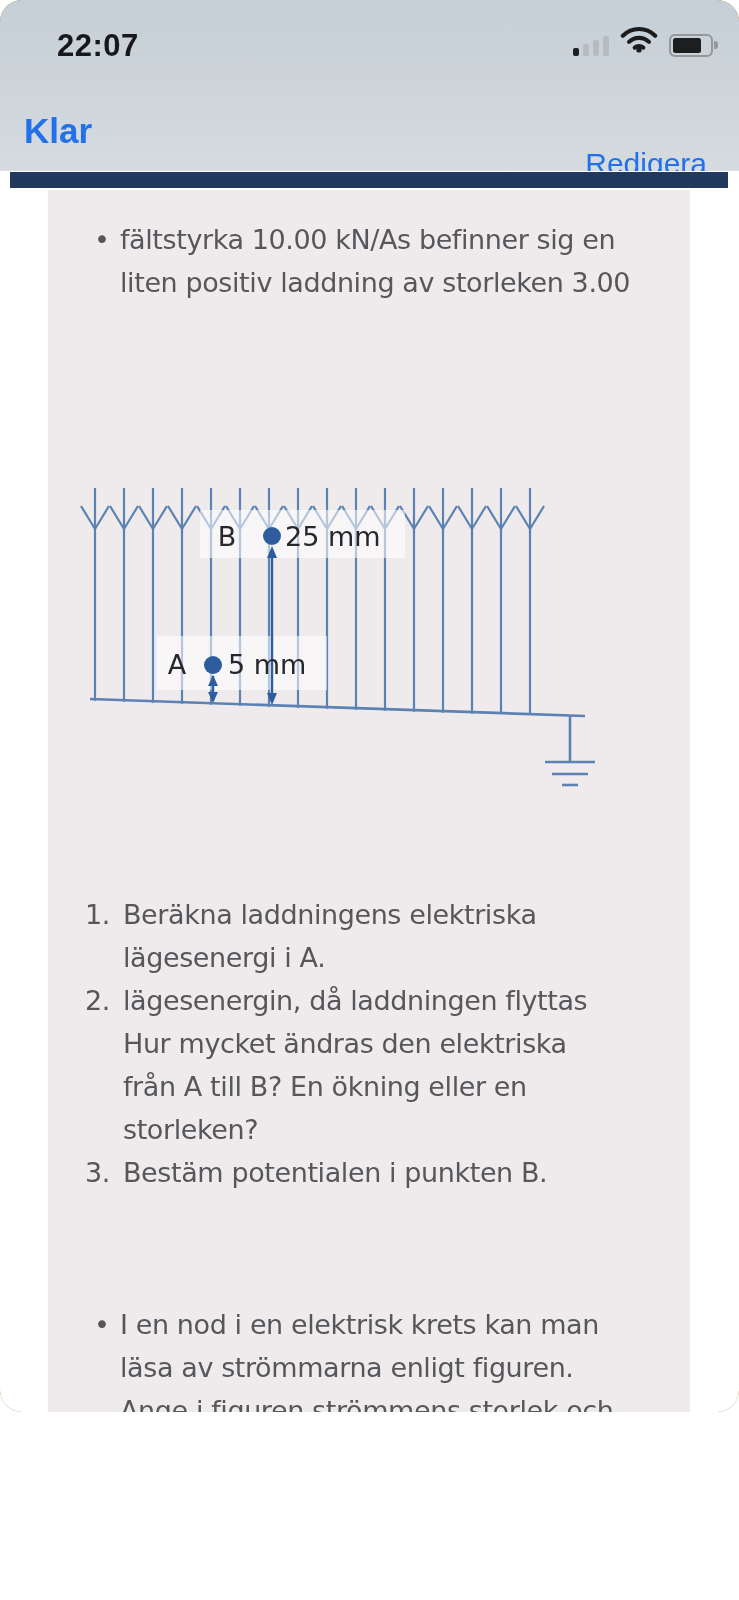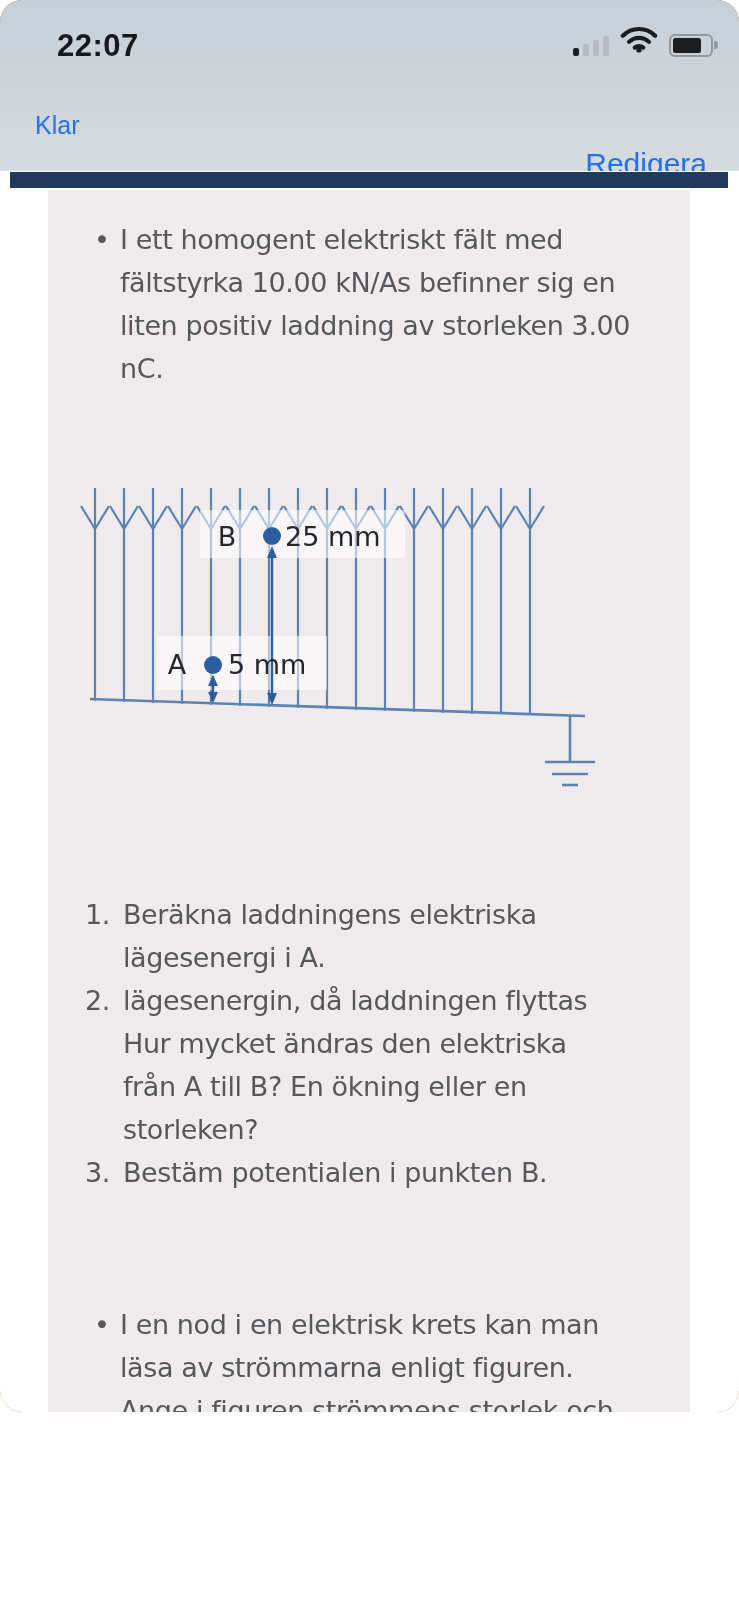--- a/index.html
+++ b/index.html
@@ -20,21 +20,21 @@
   .sig i:nth-child(3){ height:16px; }
   .sig i:nth-child(4){ height:20px; }
   .bat { position:relative; width:40px; height:19px; border:2px solid #94979b;
          border-radius:6px; }
   .bat::after { content:""; position:absolute; right:-7px; top:5px; width:4px;
                 height:8px; background:#94979b; border-radius:0 3px 3px 0; }
   .bat-fill { position:absolute; left:2px; top:2px; bottom:2px; width:28px;
               background:#1d1e20; border-radius:2.5px; }
   .nav-btn { position:absolute; font-family:"Liberation Sans", sans-serif;
              color:#2271e8; cursor:pointer; }
-  .klar { left:35px; top:111px; font-size:25px; font-weight:normal; }
+  .klar { left:24px; top:111px; font-size:35px; font-weight:bold; }
   .redigera { right:32px; top:114px; font-size:30px;margin-top:33px; }
 
   
   .doc { position:absolute; top:171px; left:0; width:739px; height:1262px; background:#ffffff; }
   .navy { position:absolute; top:1px; left:10px; width:718px; height:16px; background:#20395c; }
   .panel { position:absolute; top:19px; left:48px; width:642px; height:1243px; background:#efebed; }
 
   .textline { font-size:27px; line-height:43px; color:#56575b;
               letter-spacing:-0.4px; white-space:nowrap; }
   .block { position:absolute; display:flex; }
@@ -87,24 +87,22 @@
     <div class="nav-btn redigera">Redigera</div>
   </div>
 
   <div class="doc">
     <div class="navy"></div>
     <div class="panel">
 
       <div class="block b1">
         <div class="marker">•</div>
         <div>
-          <div class="textline">I ett homogent elektriskt fält med</div>
           <div class="textline">fältstyrka 10.00 kN/As befinner sig en</div>
           <div class="textline">liten positiv laddning av storleken 3.00</div>
-          <div class="textline">nC.</div>
         </div>
       </div>
 
       <svg class="diagram" viewBox="0 0 642 330">
         <defs>
           <g id="fl">
             <line x1="0" y1="18" x2="0" y2="244"></line>
             <polyline points="-14,36 0,59 14,36"></polyline>
           </g>
         </defs>

